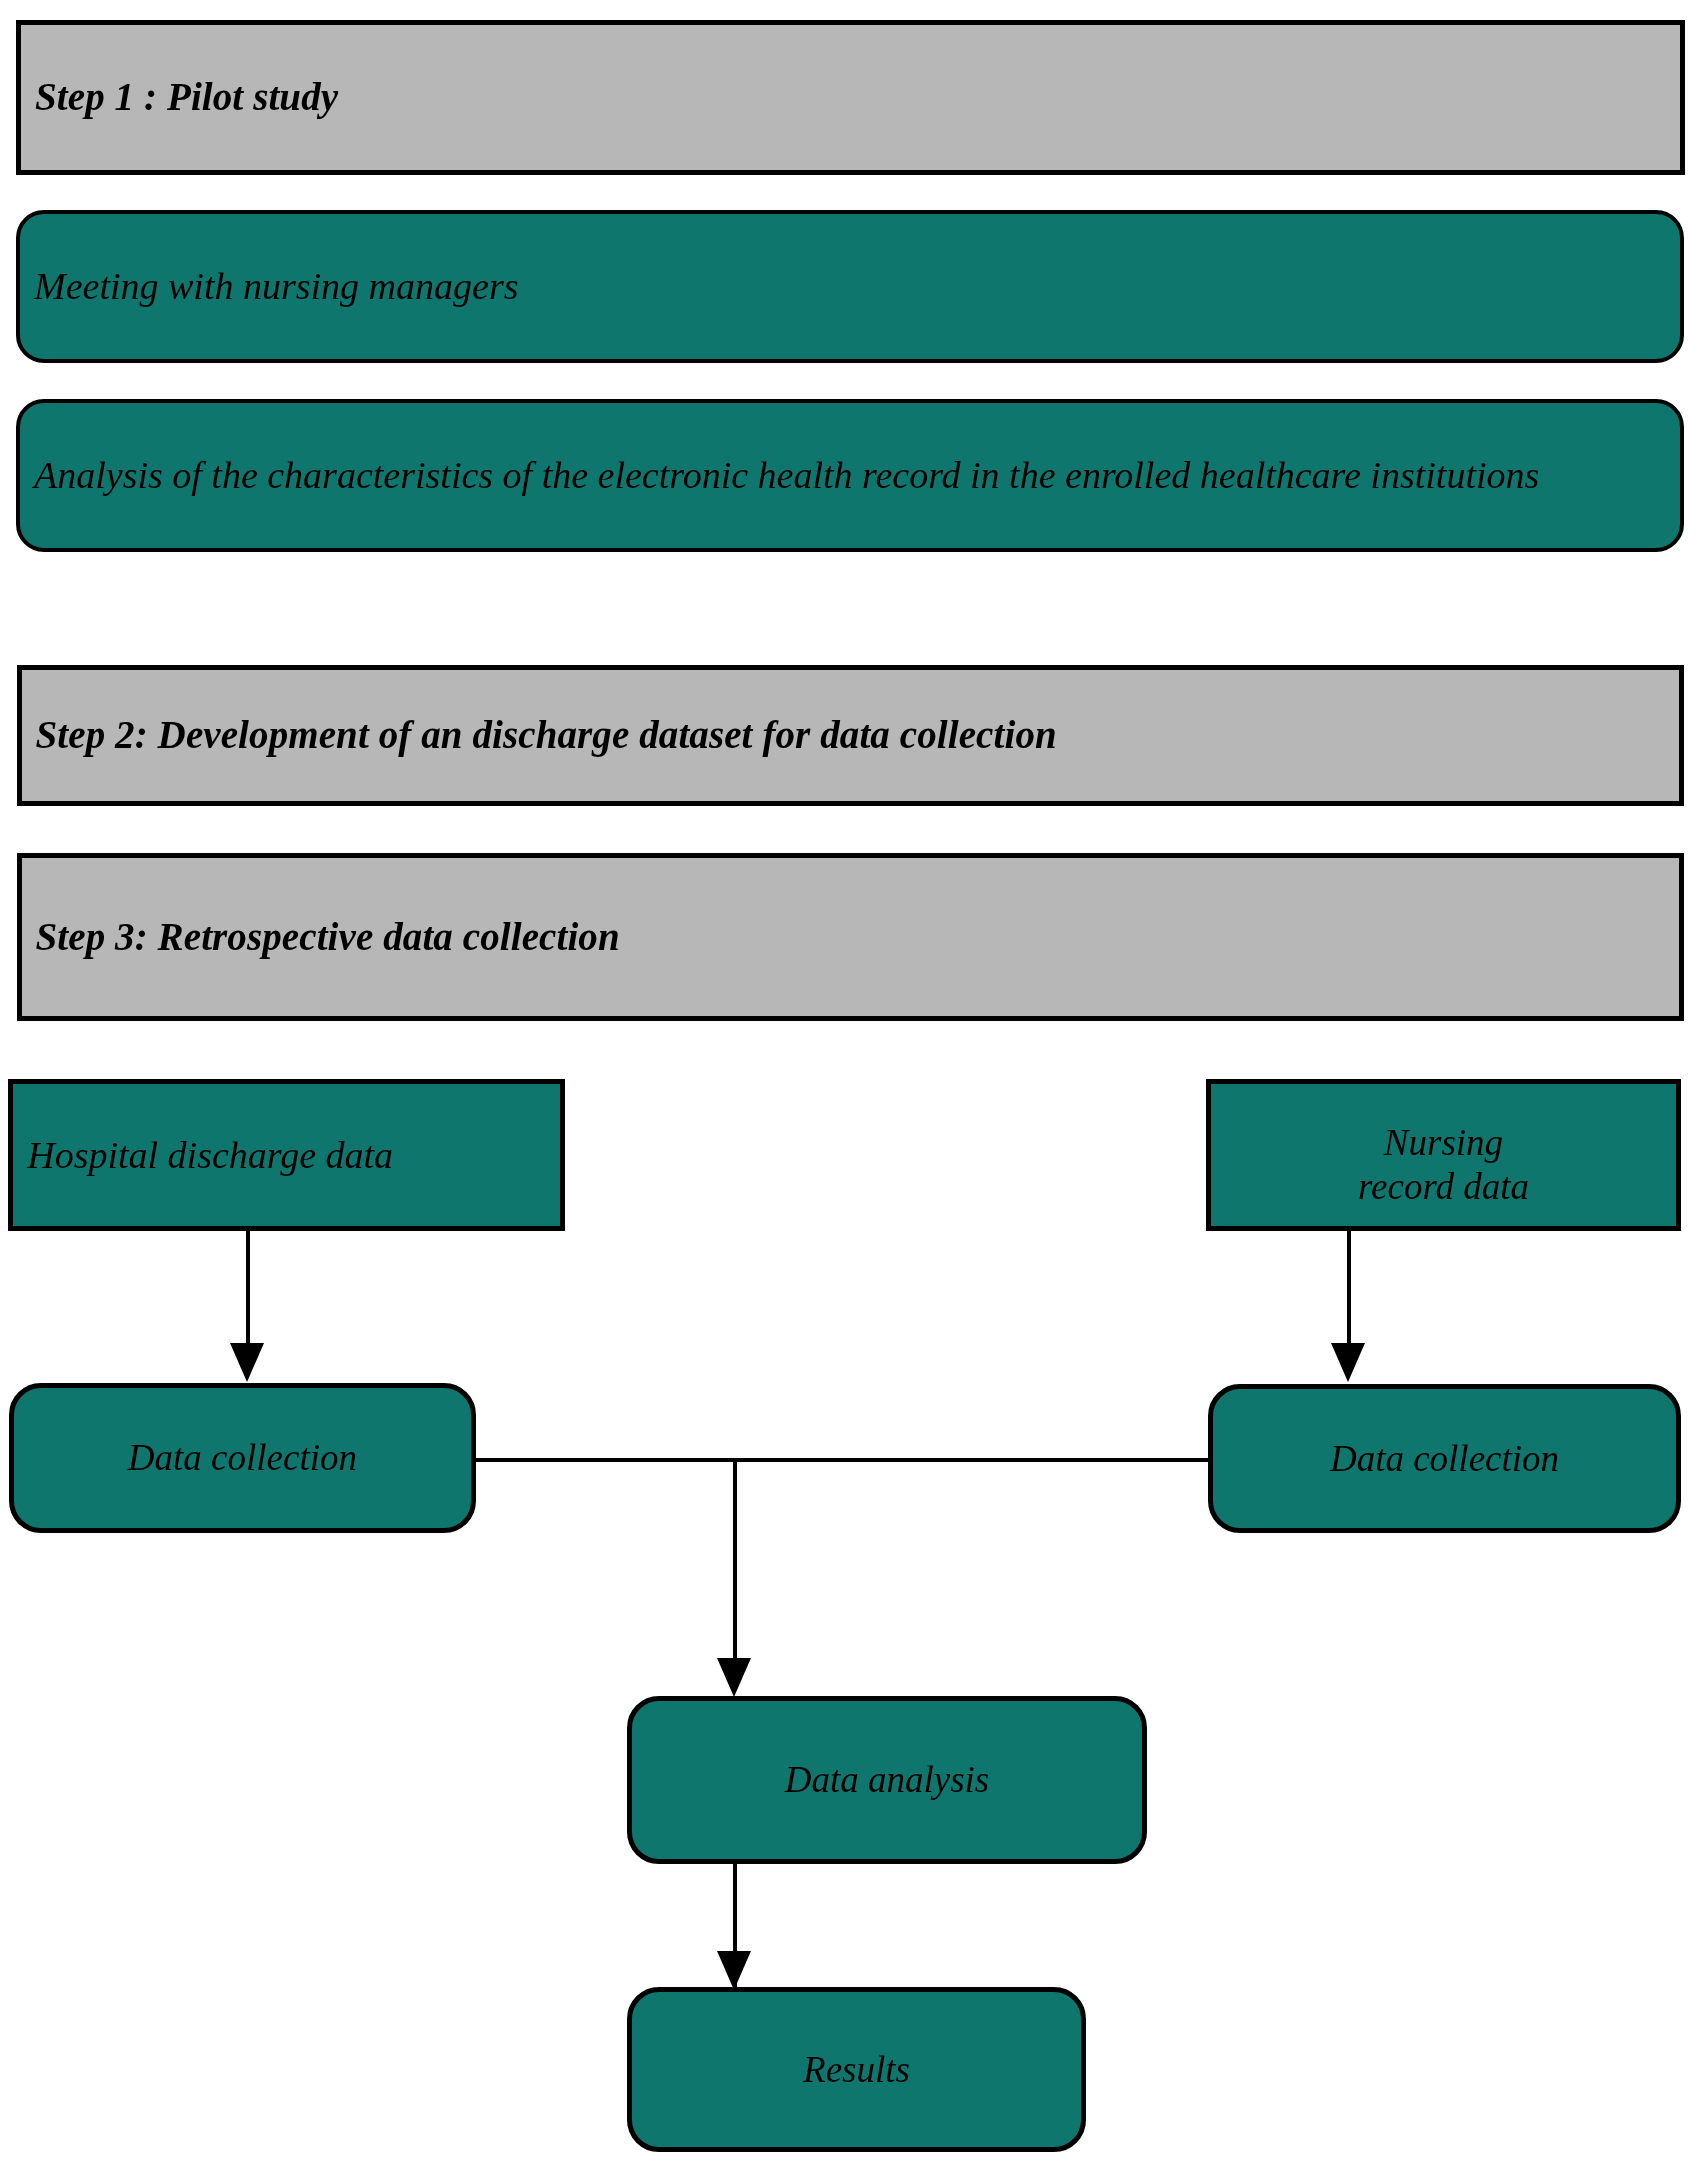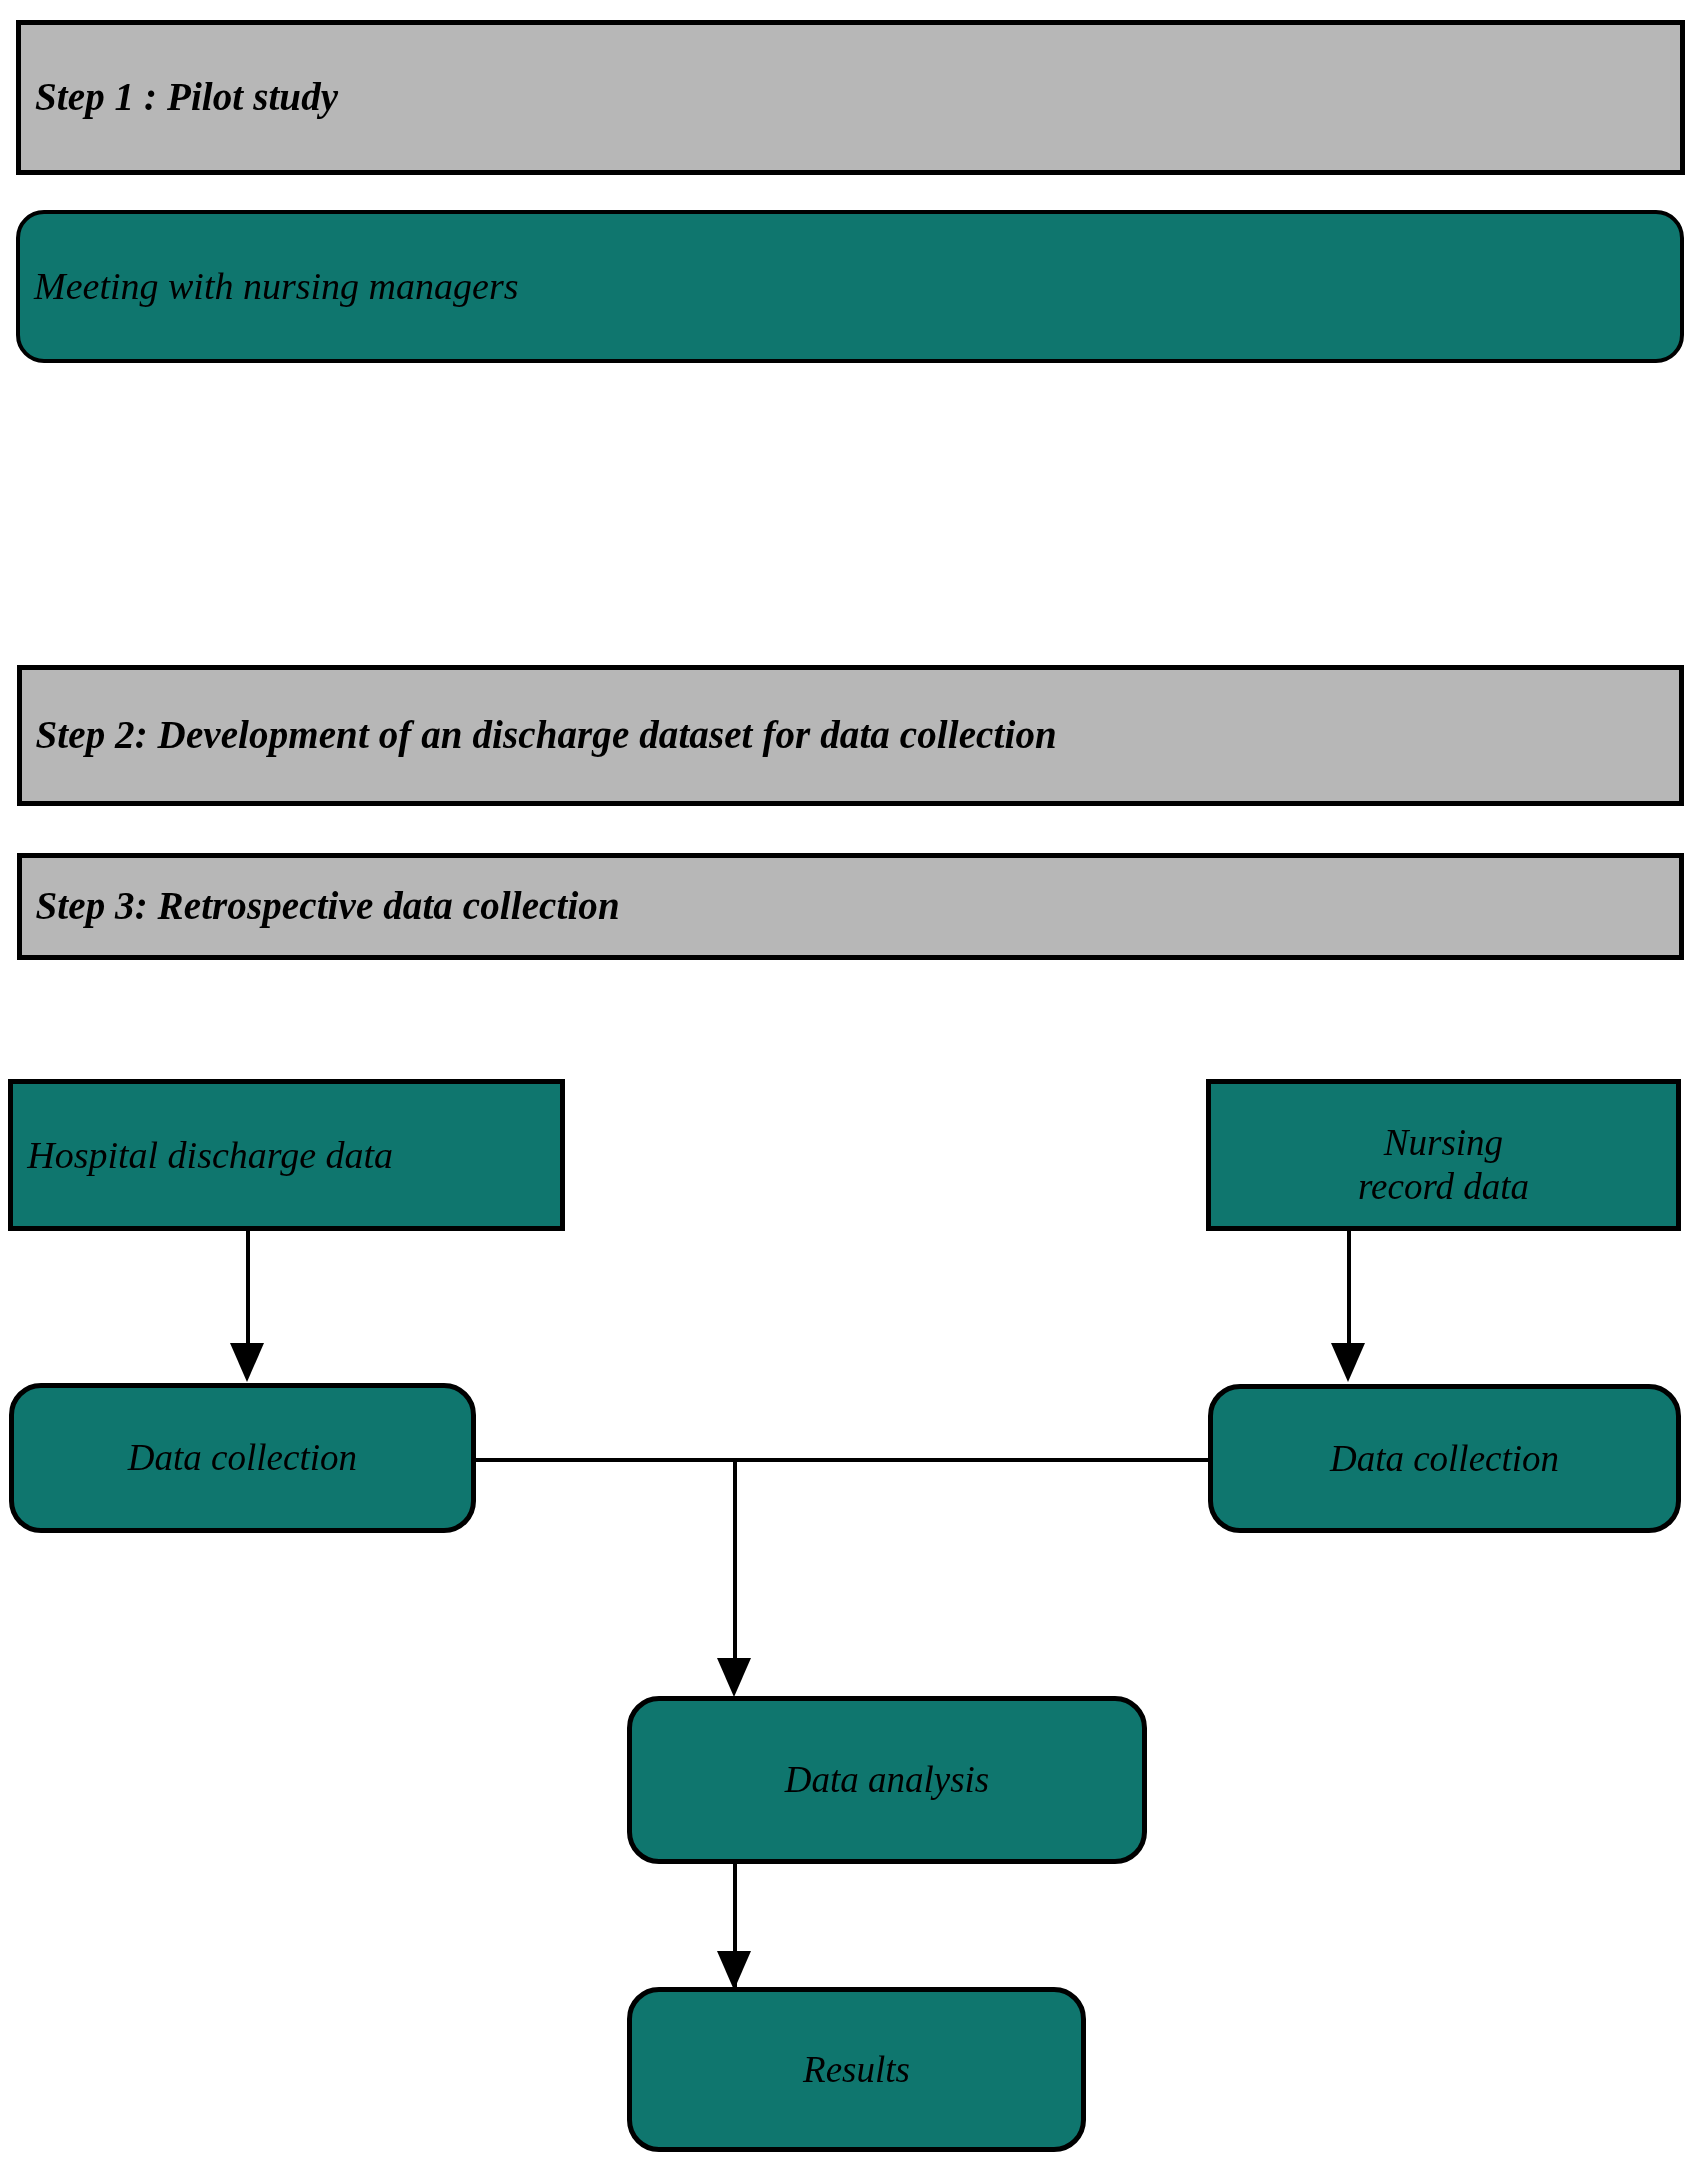--- a/index.html
+++ b/index.html
@@ -88,26 +88,29 @@
 <div id="canvas">
 
   <div class="node step-bar" style="left:16px; top:20px; width:1669px; height:155px;">
     <span class="label-inner">Step 1 : Pilot study</span>
   </div>
 
   <div class="node rounded text-left" style="left:16px; top:210px; width:1668px; height:153px;">
     <span class="label-inner">Meeting with nursing managers</span>
   </div>
 
+  <div class="node rounded text-left" style="left:16px; top:399px; width:1668px; height:153px;">
+    <span class="label-inner">Analysis of the characteristics of the electronic health record in the enrolled healthcare institutions</span>
+  </div>
 
   <div class="node step-bar" style="left:16.5px; top:665px; width:1667px; height:141px;">
     <span class="label-inner">Step 2: Development of an discharge dataset for data collection</span>
   </div>
 
-  <div class="node step-bar" style="left:16.5px; top:853px; width:1667px; height:107px;">
+  <div class="node step-bar" style="left:16.5px; top:853px; width:1667px; height:168px;">
     <span class="label-inner">Step 3:  Retrospective data collection</span>
   </div>
 
   <div class="node rect-sharp text-left" style="left:8.2px; top:1079px; width:557px; height:152px;">
     <span class="label-inner">Hospital discharge data</span>
   </div>
 
   <div class="node rect-sharp text-center" style="left:1206px; top:1079px; width:475px; height:152px;">
     <span class="label-inner">
       <span style="display:block;margin-top:20px;">Nursing</span>

